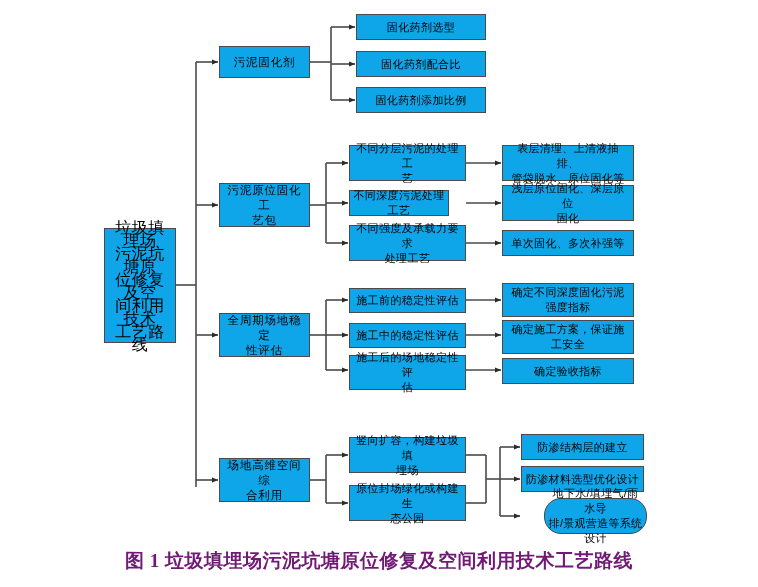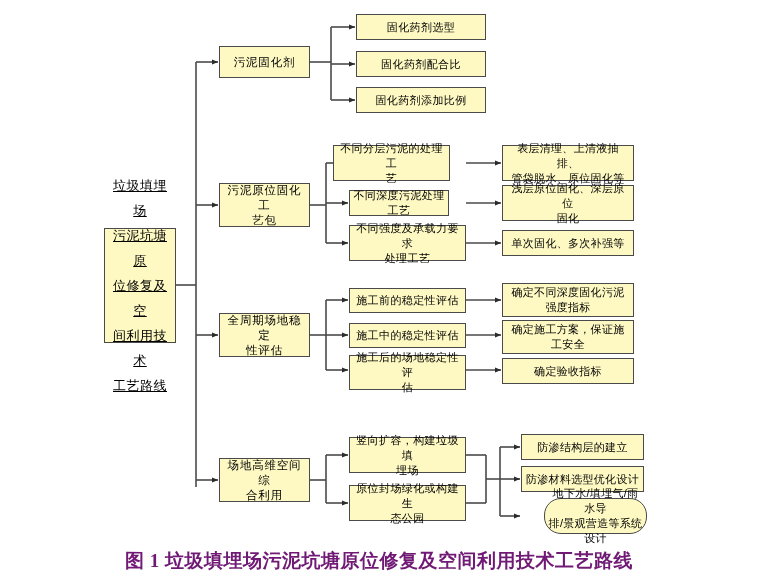--- a/index.html
+++ b/index.html
@@ -30,39 +30,38 @@
     left: 0;
     top: 0;
     width: 758px;
     height: 545px;
     pointer-events: none;
   }
   .node {
     position: absolute;
     box-sizing: border-box;
     border: 1px solid #4a4a4a;
-    background: #fef9c3;
+    background: #0ea5e9;
     display: flex;
     align-items: center;
     justify-content: center;
     text-align: center;
     font-family: "Liberation Sans", "DejaVu Sans", sans-serif;
     font-size: 11px;
     line-height: 15px;
     color: #000000;
     padding: 1px 3px;
     letter-spacing: 0.3px;
     white-space: pre-line;
     word-break: break-all;
   }
   .node.root {
-    font-size: 13px;
-    line-height: 25px;
+    font-size: 16px;
+    line-height: 13px;
     letter-spacing: 0.5px;
-    text-decoration: underline;
   }
   .node.lvl2 {
     font-size: 11.5px;
     letter-spacing: 0.8px;
   }
   .node.lvl3 {
     font-size: 11px;
     letter-spacing: 0.4px;
   }
   .node.lvl4 {
@@ -155,21 +154,21 @@
 
     <div class="node lvl2" style="left:219px; top:46px; width:91px; height:32px;">污泥固化剂</div>
 
     <div class="node lvl3" style="left:356px; top:14px; width:130px; height:26px;">固化药剂选型</div>
     <div class="node lvl3" style="left:356px; top:51px; width:130px; height:26px;">固化药剂配合比</div>
     <div class="node lvl3" style="left:356px; top:87px; width:130px; height:26px;">固化药剂添加比例</div>
 
     <div class="node lvl2" style="left:219px; top:183px; width:91px; height:44px;">污泥原位固化工
 艺包</div>
 
-    <div class="node lvl3" style="left:333px; top:145px; width:117px; height:36px;">不同分层污泥的处理工
+    <div class="node lvl3" style="left:349px; top:145px; width:117px; height:36px;">不同分层污泥的处理工
 艺</div>
     <div class="node lvl3" style="left:349px; top:190px; width:100px; height:26px;">不同深度污泥处理工艺</div>
     <div class="node lvl3" style="left:349px; top:225px; width:117px; height:36px;">不同强度及承载力要求
 处理工艺</div>
 
     <div class="node lvl4" style="left:502px; top:145px; width:132px; height:36px;">表层清理、上清液抽排、
 管袋脱水、原位固化等</div>
     <div class="node lvl4" style="left:502px; top:185px; width:132px; height:36px;">浅层原位固化、深层原位
 固化</div>
     <div class="node lvl4" style="left:502px; top:230px; width:132px; height:26px;">单次固化、多次补强等</div>

